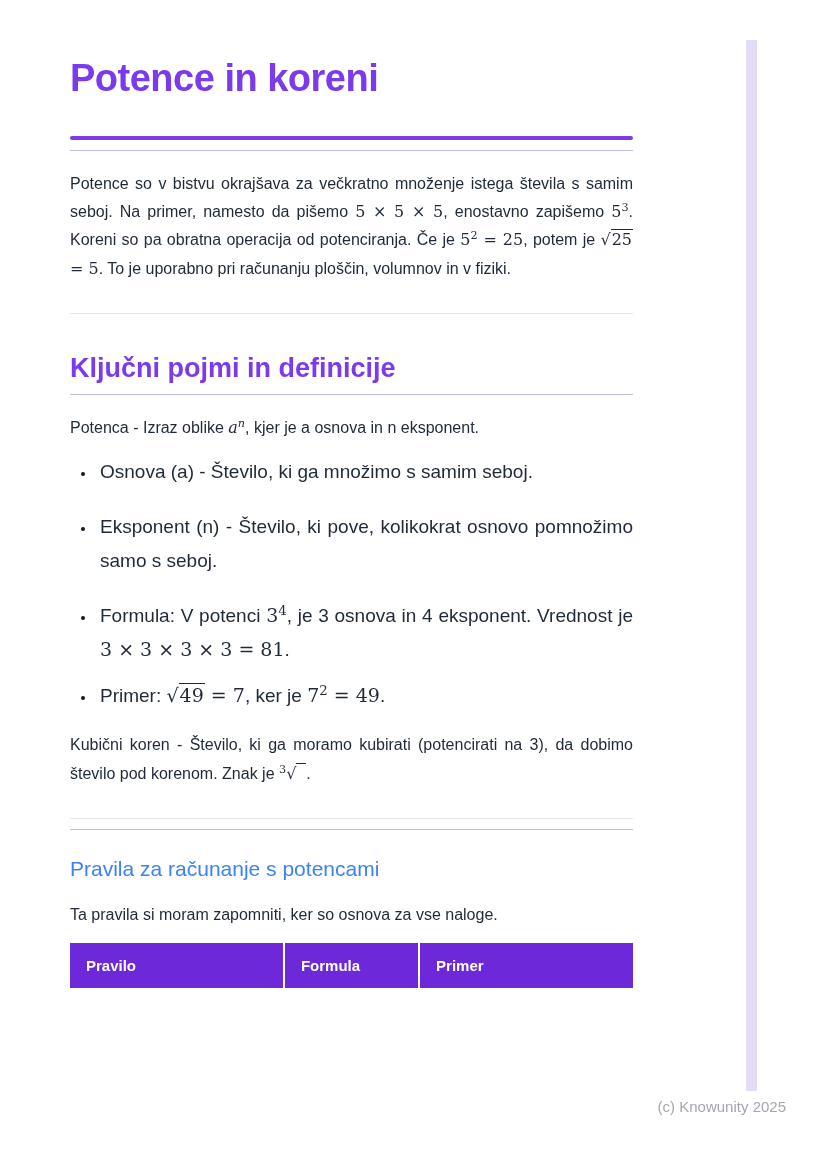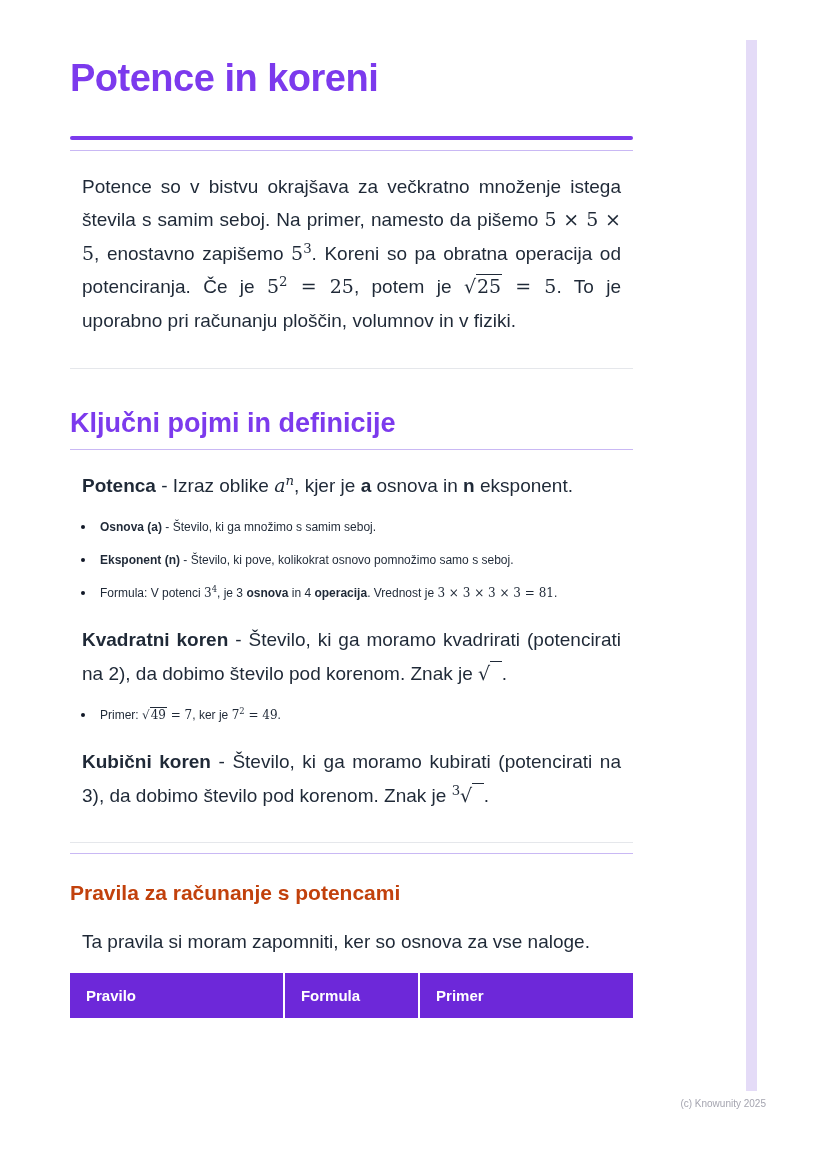--- a/index.html
+++ b/index.html
@@ -37,46 +37,46 @@
     font-weight:700;color:#7C3AED;
   }
   h2.big{font-size:30px;}
   .h-underline{
     margin:10px 0 0;
     height:1px;background:#C9B8F4;
   }
   h3{
     margin:26px 0 0;
     font-size:21px;line-height:1.25;
-    font-weight:700;color:#c2410c;
+    font-weight:400;color:#3b82f6;
   }
   p.para{
-    margin:19px 12px 0;
-    font-size:19px;line-height:1.77;
+    margin:19px 0 0;
+    font-size:16px;line-height:1.77;
     text-align:justify;
   }
   .divider{
     margin:30px 0 0;
     height:1px;background:#E5E7EB;
   }
   ul.blist{
     margin:12px 0 0;
     padding-left:26px;
     list-style:disc;
   }
   ul.blist li{
     margin:0;
-    font-size:12px;line-height:1.77;
+    font-size:19px;line-height:1.77;
     text-align:justify;
     padding-left:4px;
   }
-  ul.blist li + li{margin-top:10px;}
+  ul.blist li + li{margin-top:22px;}
   ul.blist li::marker{color:#111827;font-size:13px;}
   
-  .seg-b{font-weight:700;}
+  .seg-b{font-weight:400;}
   .seg-m,.seg-r{font-family:"DejaVu Serif",serif;}
   .seg-i{font-family:"DejaVu Serif",serif;font-style:italic;}
   sup.seg-ms,sup.seg-is{font-family:"DejaVu Serif",serif;font-size:0.7em;line-height:0;}
   sup.seg-is{font-style:italic;}
   .seg-r{border-top:1px solid currentColor;padding:0 1px;}
   
   table.rules-table{
     width:100%;
     margin-top:14px;
     border-collapse:collapse;
@@ -86,22 +86,22 @@
     color:#ffffff;
     font-size:15px;font-weight:700;
     text-align:left;
     padding:14px 16px;
   }
   table.rules-table th:not(:last-child){
     border-right:2px solid #ffffff;
   }
   .copyright{
     position:absolute;
-    top:1098px;right:62px;
-    font-size:10px;color:#A5A5B0;
+    top:1098px;right:42px;
+    font-size:15px;color:#A5A5B0;
   }
 </style>
 </head>
 <body>
 
 <div class="page">
 
   <div class="side-strip"></div>
 
   <div class="content">
@@ -114,24 +114,23 @@
 
     <div class="divider"></div>
 
     <h2>Ključni pojmi in definicije</h2>
     <div class="h-underline"></div>
     <p class="para"><span class="seg-b">Potenca</span><span class="seg-n"> - Izraz oblike </span><span class="seg-i">a</span><sup class="seg-is">n</sup><span class="seg-n">, kjer je </span><span class="seg-b">a</span><span class="seg-n"> osnova in </span><span class="seg-b">n</span><span class="seg-n"> eksponent.</span></p>
 
     <ul class="blist">
       <li><span class="seg-b">Osnova (a)</span><span class="seg-n"> - Število, ki ga množimo s samim seboj.</span></li>
       <li><span class="seg-b">Eksponent (n)</span><span class="seg-n"> - Število, ki pove, kolikokrat osnovo pomnožimo samo s seboj.</span></li>
-      <li><span class="seg-n">Formula: V potenci </span><span class="seg-m">3</span><sup class="seg-ms">4</sup><span class="seg-n">, je 3 </span><span class="seg-b">osnova</span><span class="seg-n"> in 4 </span><span class="seg-b">operacija</span><span class="seg-n">. Vrednost je </span><span class="seg-m">3 × 3 × 3 × 3 = 81</span><span class="seg-n">.</span></li>
+      <li><span class="seg-n">Formula: V potenci </span><span class="seg-m">3</span><sup class="seg-ms">4</sup><span class="seg-n">, je 3 </span><span class="seg-b">osnova</span><span class="seg-n"> in 4 </span><span class="seg-b">eksponent</span><span class="seg-n">. Vrednost je </span><span class="seg-m">3 × 3 × 3 × 3 = 81</span><span class="seg-n">.</span></li>
     </ul>
 
-    <p class="para"><span class="seg-b">Kvadratni koren</span><span class="seg-n"> - Število, ki ga moramo kvadrirati (potencirati na 2), da dobimo število pod korenom. Znak je </span><span class="seg-m">√</span><span class="seg-r"> </span><span class="seg-n">.</span></p>
     <ul class="blist">
       <li><span class="seg-n">Primer: </span><span class="seg-m">√</span><span class="seg-r">49</span><span class="seg-m"> = 7</span><span class="seg-n">, ker je </span><span class="seg-m">7</span><sup class="seg-ms">2</sup><span class="seg-m"> = 49</span><span class="seg-n">.</span></li>
     </ul>
 
     <p class="para"><span class="seg-b">Kubični koren</span><span class="seg-n"> - Število, ki ga moramo kubirati (potencirati na 3), da dobimo število pod korenom. Znak je </span><sup class="seg-ms">3</sup><span class="seg-m">√</span><span class="seg-r"> </span><span class="seg-n">.</span></p>
 
     <div class="divider"></div>
 
     <div class="h-underline"></div>
 

